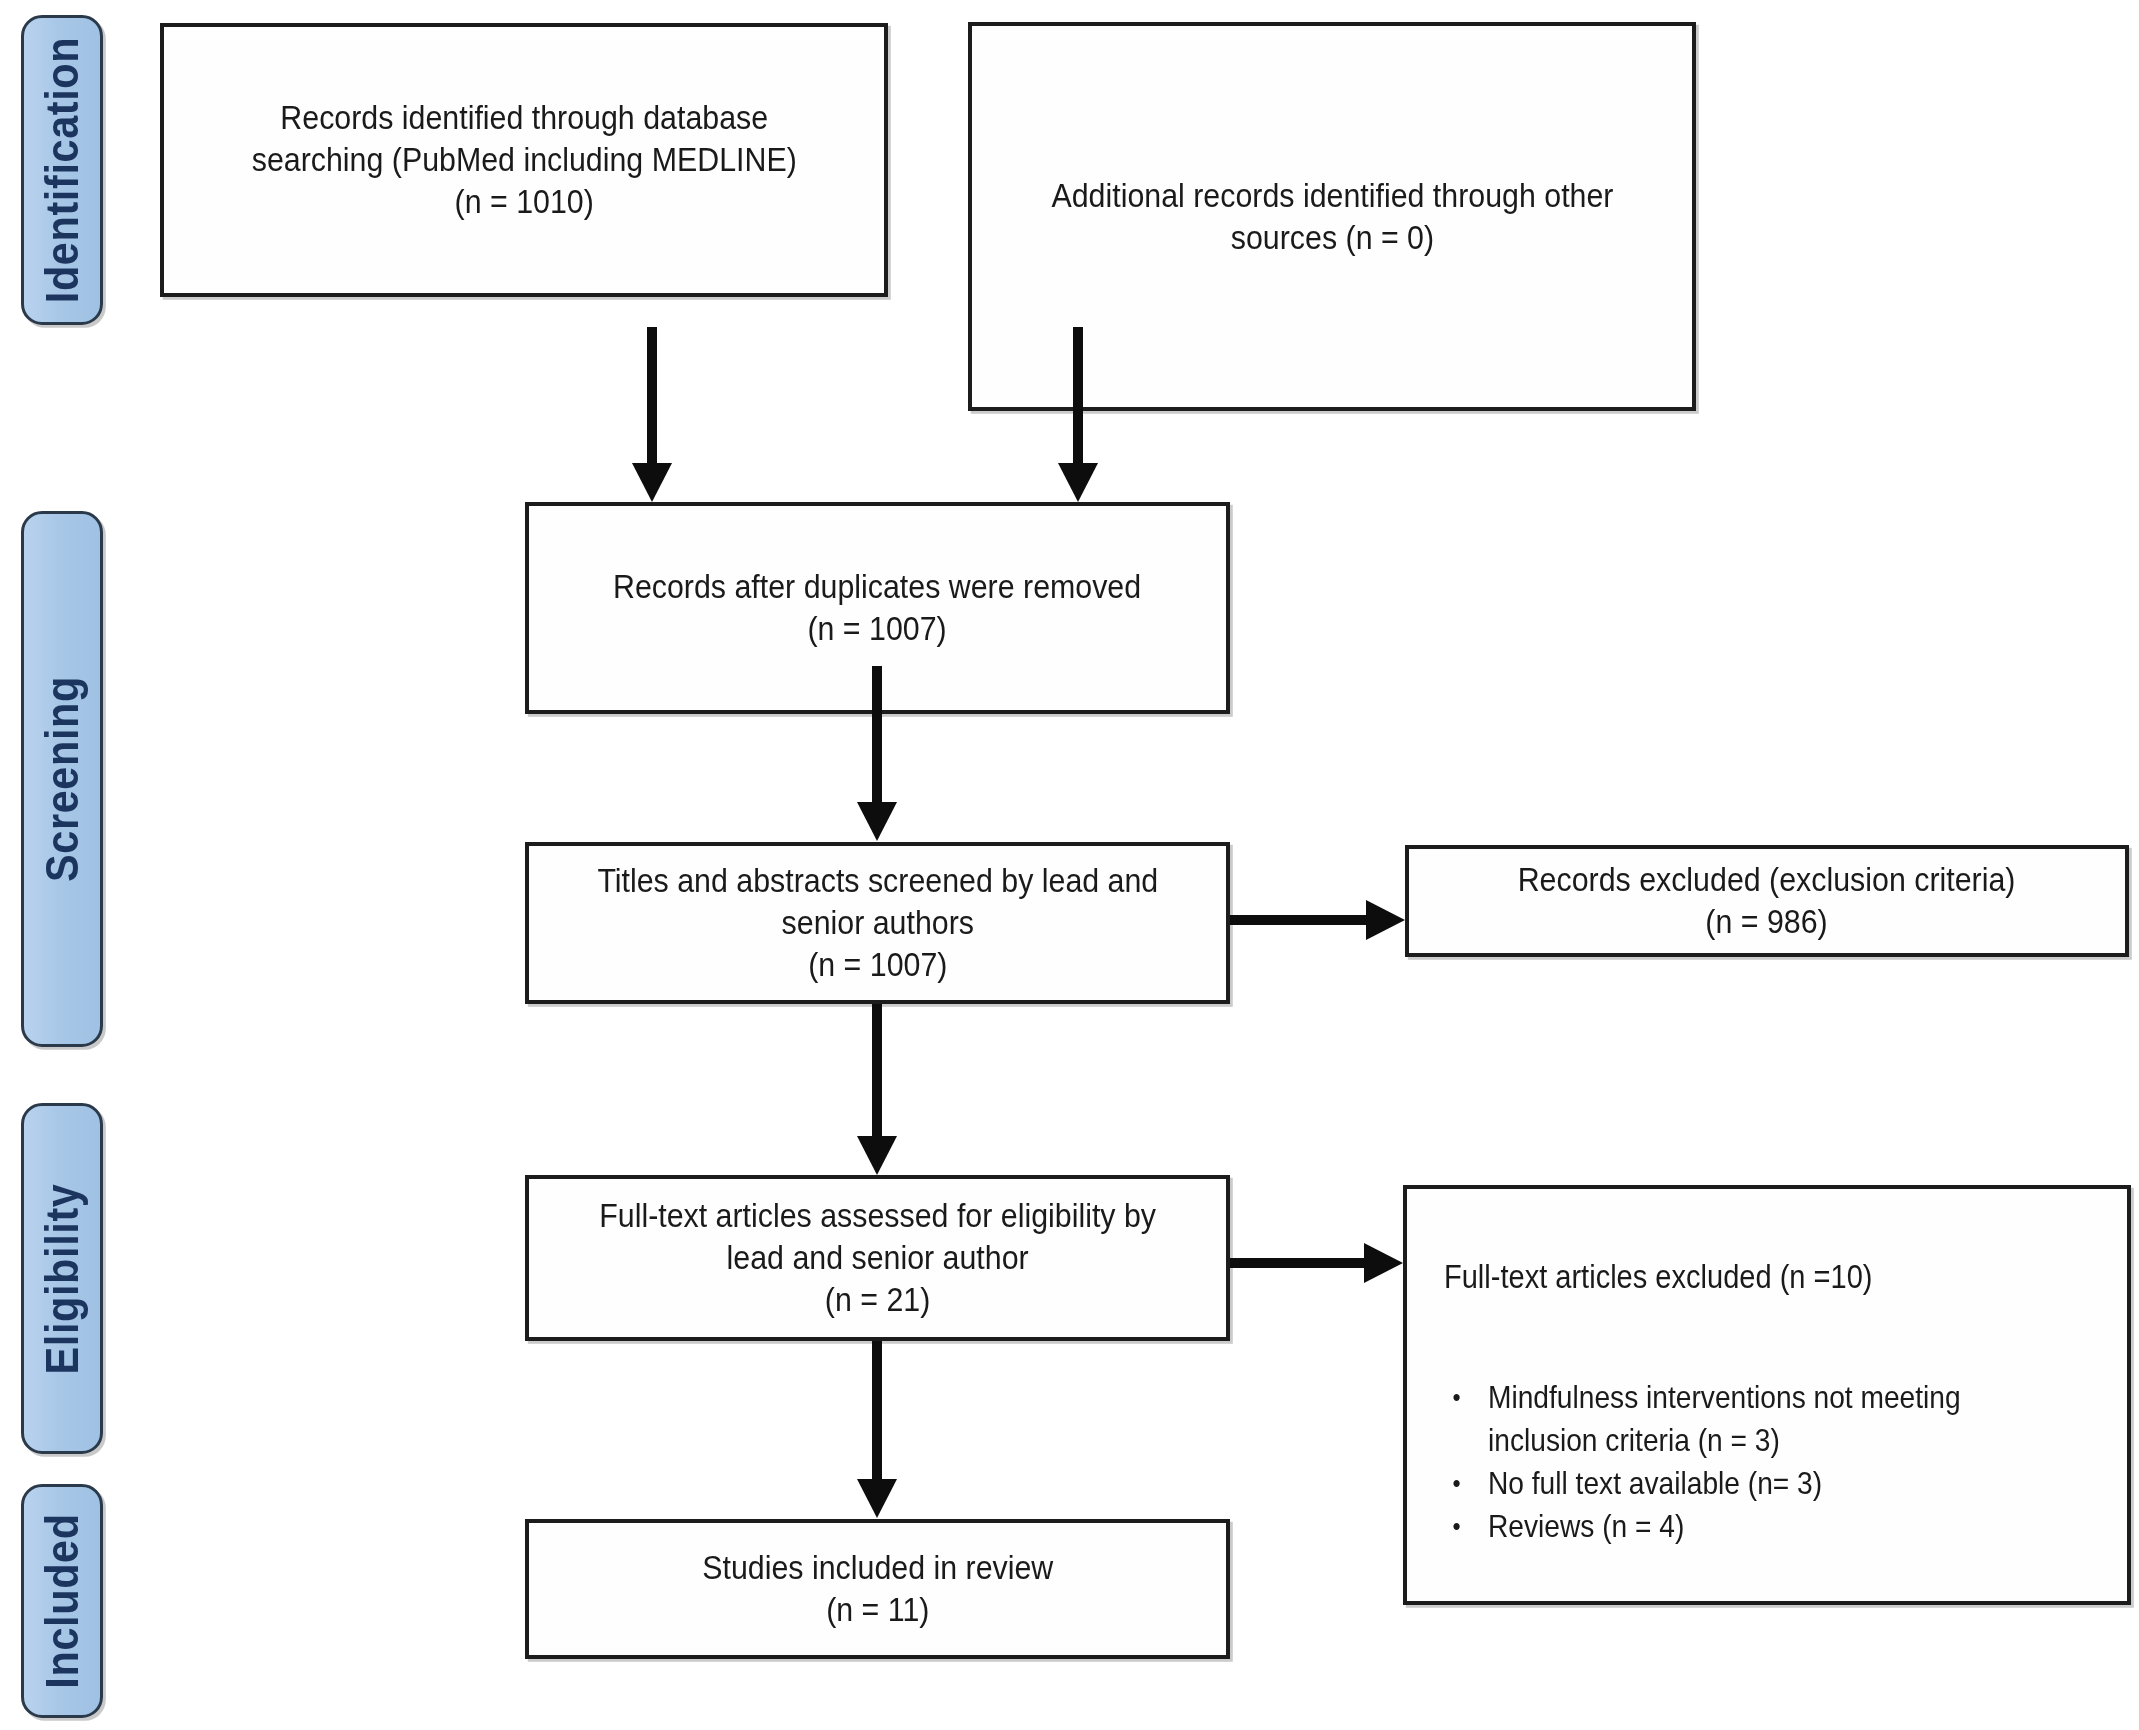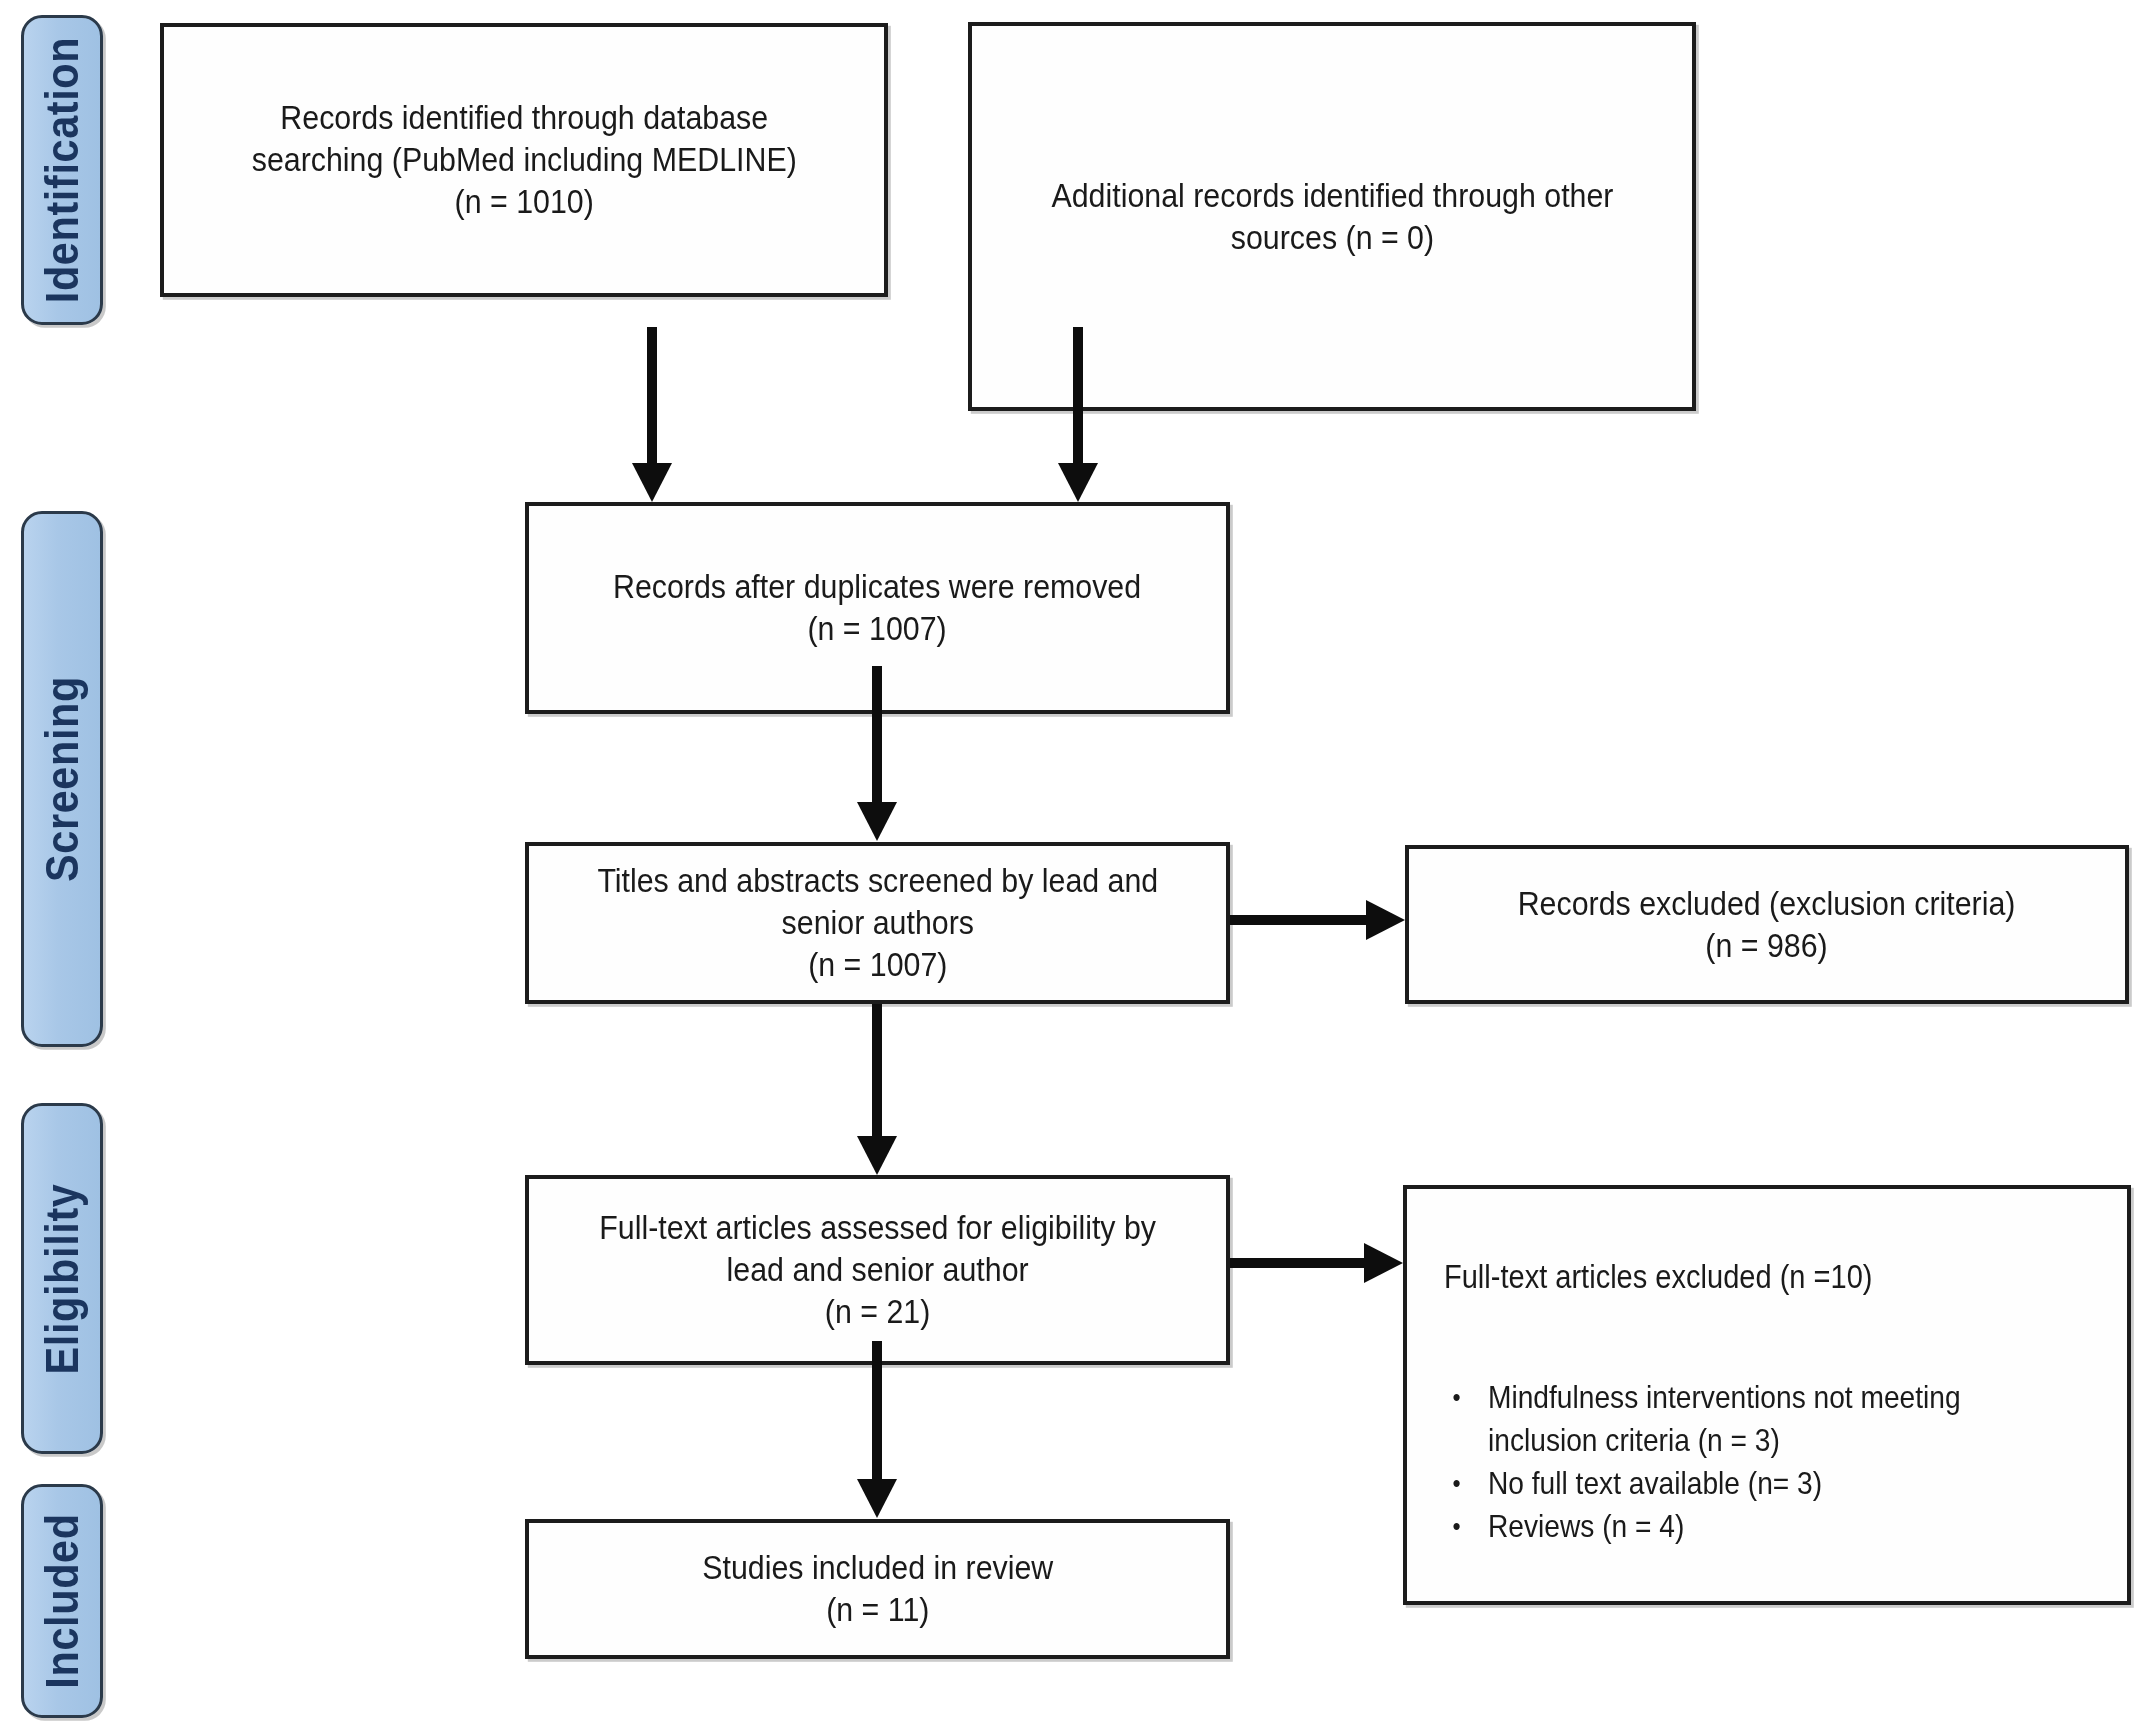--- a/index.html
+++ b/index.html
@@ -192,31 +192,31 @@
     <div class="txt">Titles and abstracts screened by lead and
 senior authors
 (n = 1007)</div>
   </div>
 
   <div class="harrow" style="left:1230px; top:900px; width:175px;">
     <div class="hline"></div>
     <div class="hhead"></div>
   </div>
 
-  <div class="box" style="left:1405px; top:845px; width:724px; height:159px;">
+  <div class="box" style="left:1405px; top:845px; width:724px; height:112px;">
     <div class="txt">Records excluded (exclusion criteria)
 (n = 986)</div>
   </div>
 
   <div class="varrow" style="left:857px; top:1004px; height:171px;">
     <div class="vline"></div>
     <div class="vhead"></div>
   </div>
 
-  <div class="box" style="left:525px; top:1175px; width:705px; height:190px;">
+  <div class="box" style="left:525px; top:1175px; width:705px; height:166px;">
     <div class="txt">Full-text articles assessed for eligibility by
 lead and senior author
 (n = 21)</div>
   </div>
 
   <div class="harrow" style="left:1230px; top:1243px; width:173px;">
     <div class="hline"></div>
     <div class="hhead"></div>
   </div>
 

